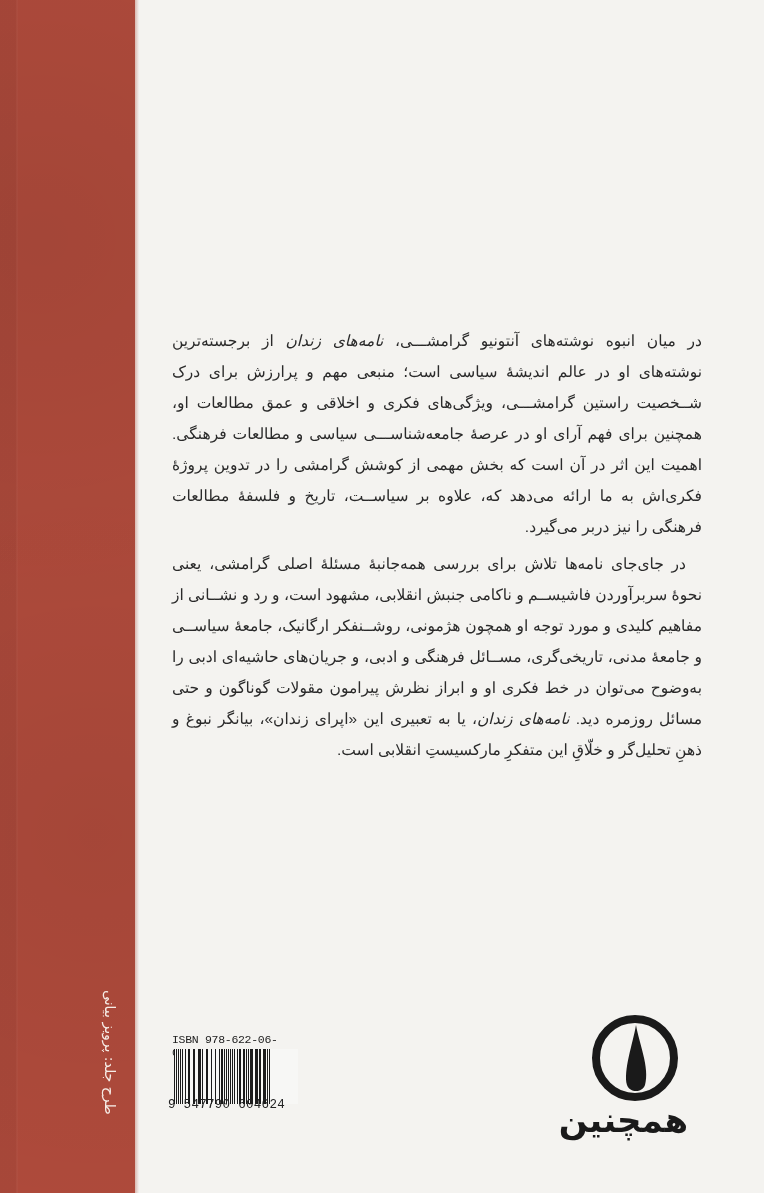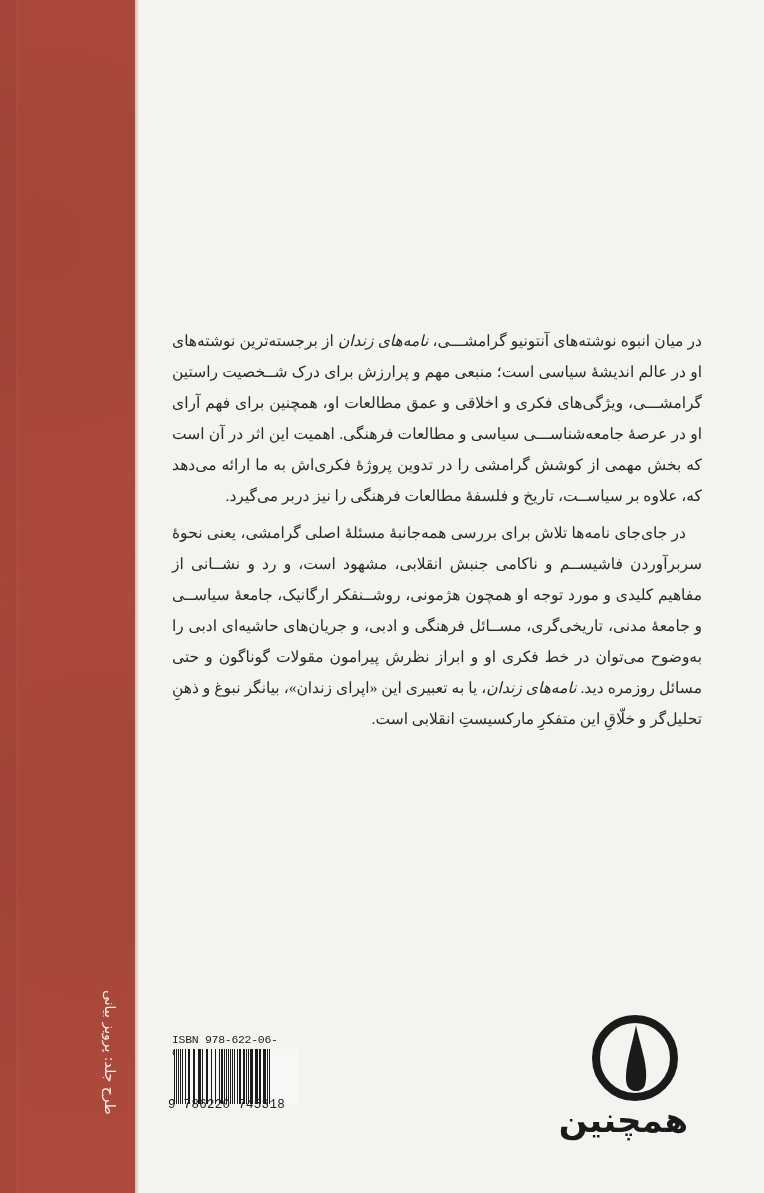--- a/index.html
+++ b/index.html
@@ -28,21 +28,21 @@
       font-family: "DejaVu Sans", sans-serif;
     }
     .cover {
       position: absolute; left: 139px; top: 0; width: 625px; height: 1193px;
       background: #f4f3f0;
     }
     .blurb {
       position: absolute; left: 172px; top: 325px; width: 530px;
       direction: rtl; text-align: justify; text-align-last: right;
       color: #2a2a2a; font-size: 15.5px; line-height: 31px;
-      font-family: Liberation Serif, serif;
+      font-family: Liberation Sans, sans-serif;
     }
     .blurb p { margin: 0; }
     .blurb p.p2 { text-indent: 16px; margin-top: 6px; }
     .blurb em { font-style: italic; }
     .isbn {
       position: absolute; left: 172px; top: 1033px; width: 130px;
       font-family: "Liberation Mono", monospace; font-size: 11.5px; color: #222;
       letter-spacing: -0.3px;
     }
     .barcode {
@@ -144,19 +144,19 @@
     <div class="bar" style="width: 1.9px;"></div>
     <div class="gap" style="width: 1.9px;"></div>
     <div class="bar" style="width: 1.9px;"></div>
     <div class="gap" style="width: 0.95px;"></div>
     <div class="bar" style="width: 0.95px;"></div>
     <div class="gap" style="width: 0.95px;"></div>
     <div class="bar" style="width: 0.95px;"></div>
     <div class="gap" style="width: 0.95px;"></div>
     <div class="bar" style="width: 0.95px;"></div>
   </div>
-<div class="barcode-digits">9 786220 745318</div>
+<div class="barcode-digits">9 547790 604624</div>
 
 <svg class="logo" viewBox="0 0 94 130">
   <circle cx="45" cy="45" r="39" fill="none" stroke="#1a1a1a" stroke-width="8"></circle>
   <path d="M46 12 C 49 30, 60 55, 55 72 C 52 80, 40 80, 37 72 C 33 58, 43 30, 46 12 Z" fill="#1a1a1a"></path>
 </svg>
 <div class="logo-text">همچنین</div>
 
 </body></html>

